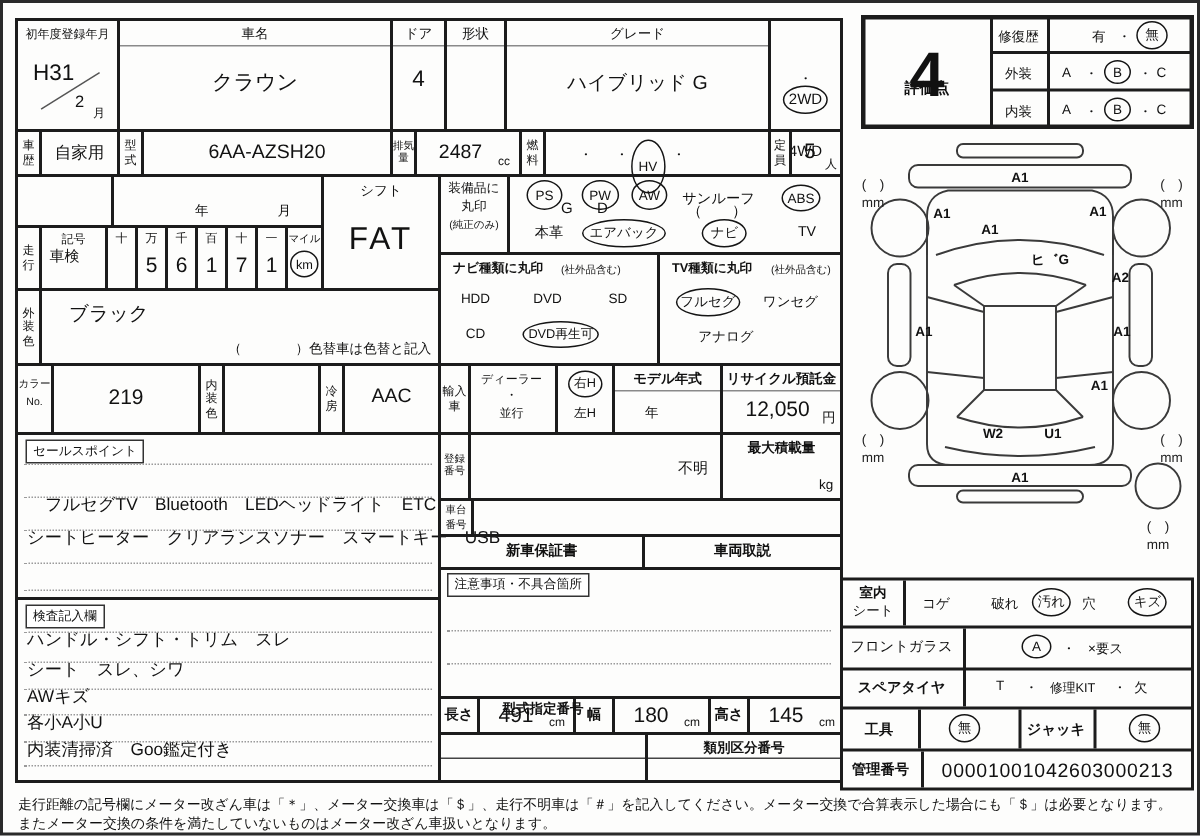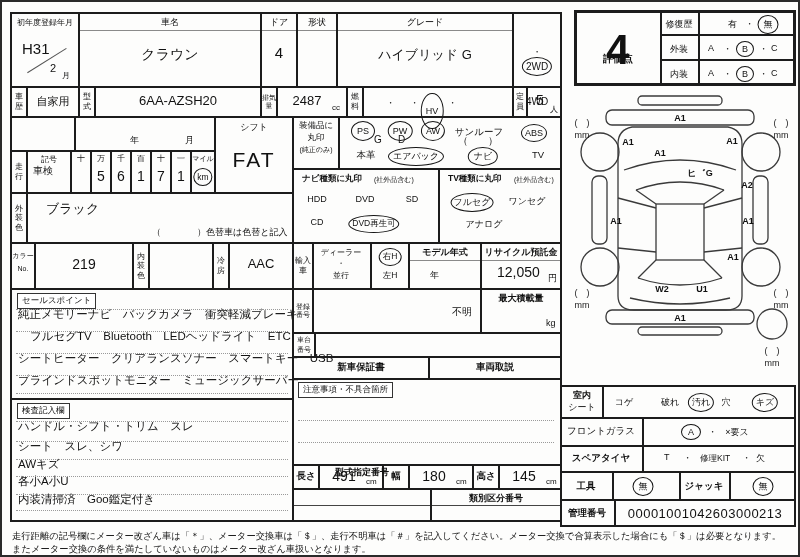--- a/index.html
+++ b/index.html
@@ -138,27 +138,25 @@
 
   <div class="tc f7" style="left:21px;top:249px">カラー</div>
   <div class="tc f7" style="left:21px;top:263px">No.</div>
   <div class="tc f14" style="left:82px;top:254px">219</div>
   <div class="vlbl" style="left:132px;top:242px;width:14px;height:44px">内装色</div>
   <div class="vlbl" style="left:212px;top:242px;width:14px;height:44px">冷房</div>
   <div class="tc f13" style="left:259px;top:254px">AAC</div>
 
   <div class="cell" style="left:8px;top:286px;width:284px;height:112px"></div>
   <div class="tag" style="left:15px;top:291px">セールスポイント</div>
-  <div class="tl f115" style="left:16px;top:305px">純正メモリーナビ　バックカメラ　衝突軽減ブレーキ</div>
   <div class="dl" style="left:14px;top:307px;width:272px"></div>
   <div class="tl f115" style="left:28px;top:327px">フルセグTV　Bluetooth　LEDヘッドライト　ETC</div>
   <div class="dl" style="left:14px;top:329px;width:272px"></div>
   <div class="tl f115" style="left:16px;top:349px">シートヒーター　クリアランスソナー　スマートキー　USB</div>
   <div class="dl" style="left:14px;top:351px;width:272px"></div>
-  <div class="tl f115" style="left:16px;top:371px">ブラインドスポットモニター　ミュージックサーバー</div>
   <div class="dl" style="left:14px;top:373px;width:272px"></div>
   <div class="dl" style="left:14px;top:391px;width:272px"></div>
 
   <div class="cell" style="left:8px;top:396px;width:284px;height:124px"></div>
   <div class="tag" style="left:15px;top:401px">検査記入欄</div>
   <div class="tl f115" style="left:16px;top:417px">ハンドル・シフト・トリム　スレ</div>
   <div class="dl" style="left:14px;top:419px;width:272px"></div>
   <div class="tl f115" style="left:16px;top:437px">シート　スレ、シワ</div>
   <div class="dl" style="left:14px;top:439px;width:272px"></div>
   <div class="tl f115" style="left:16px;top:455px">AWキズ</div>

